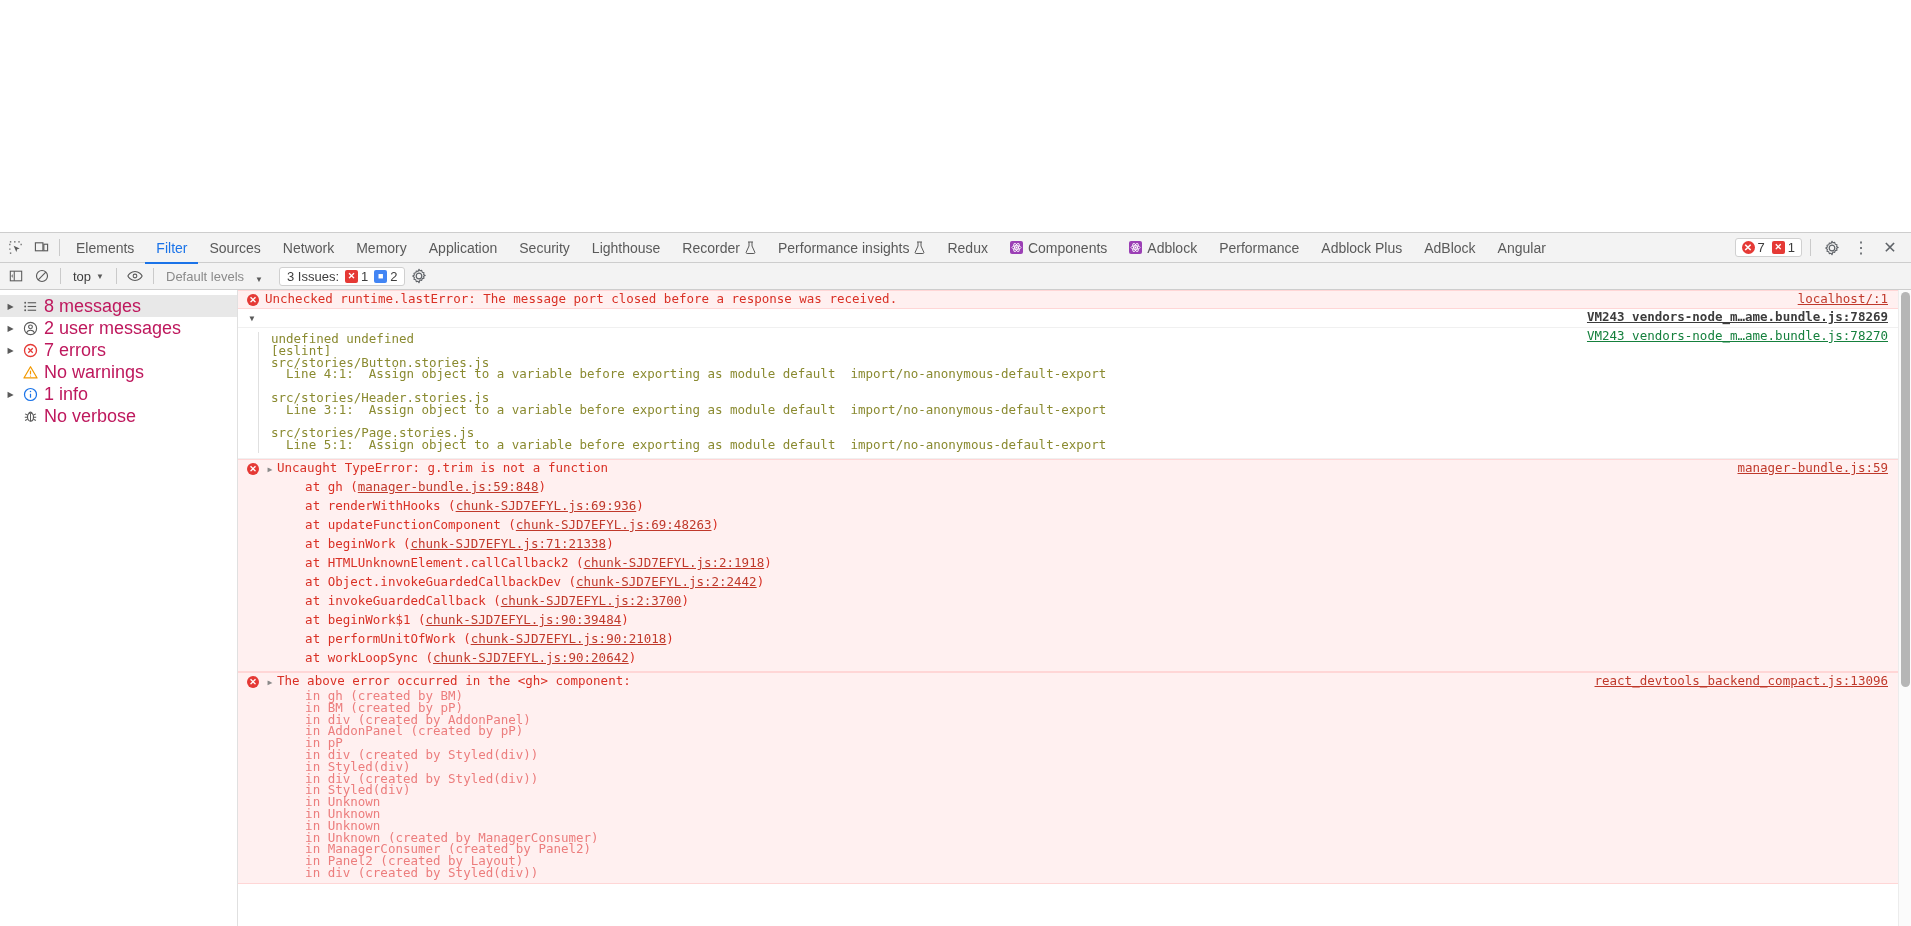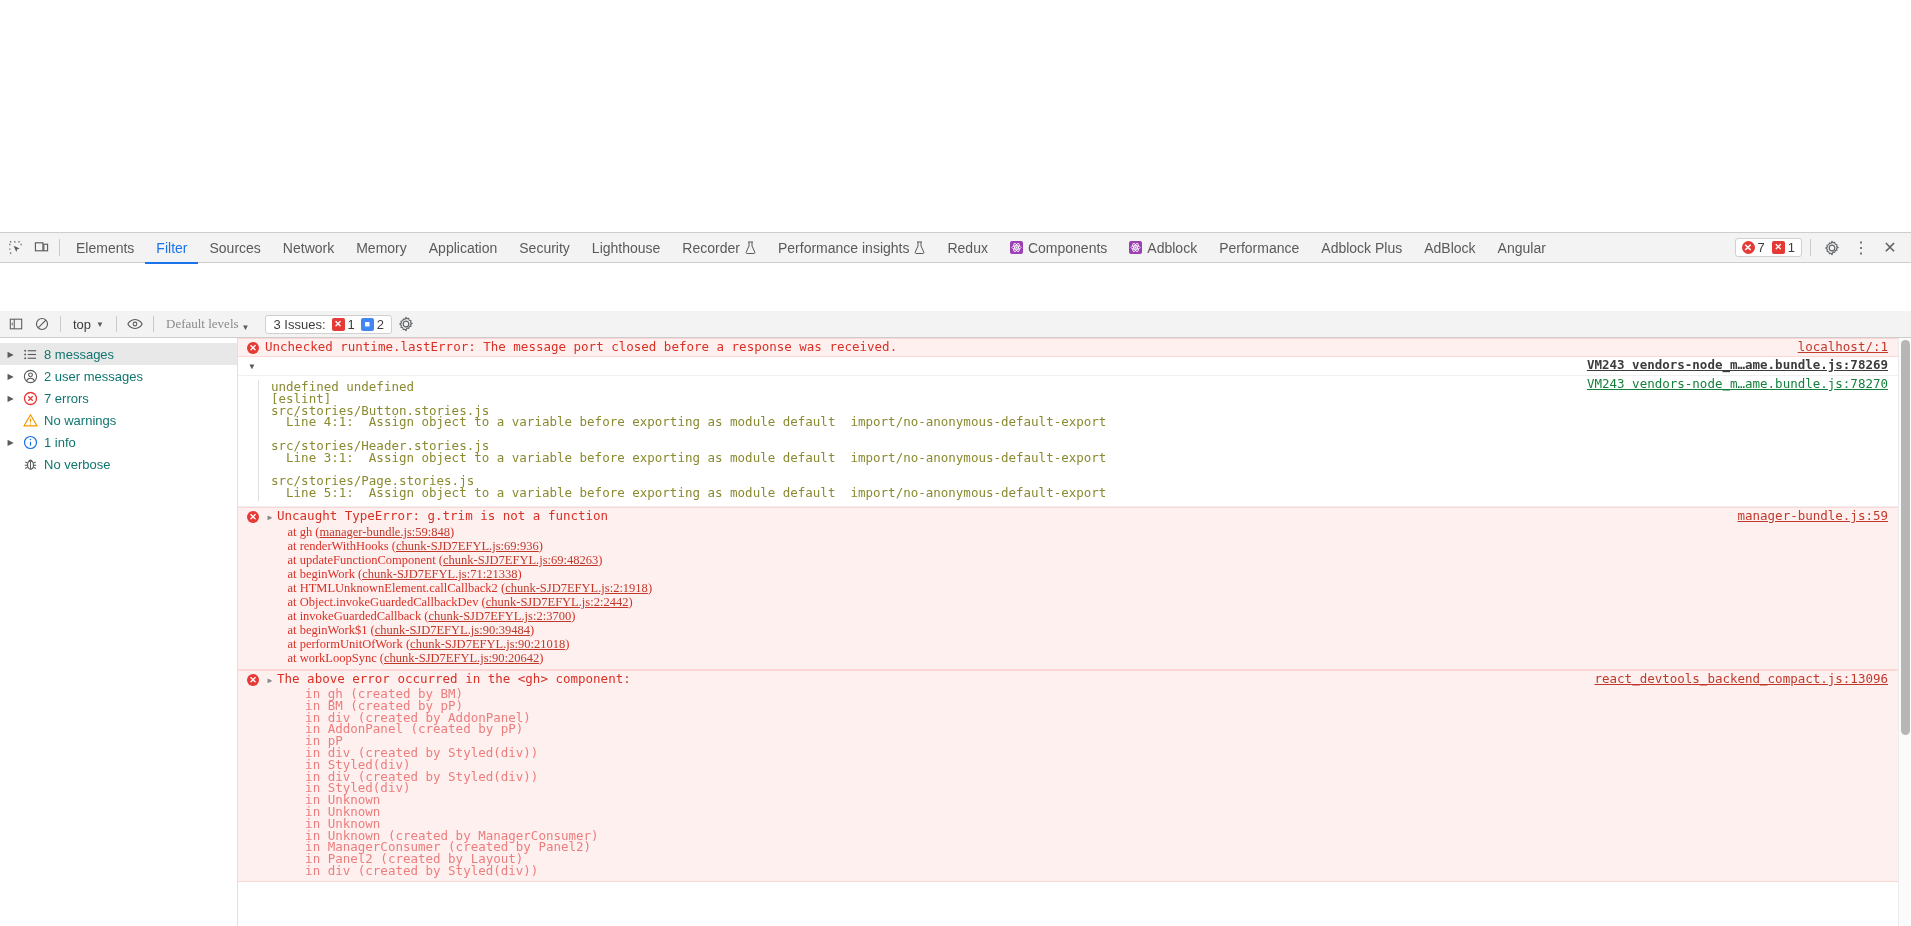--- a/index.html
+++ b/index.html
@@ -89,43 +89,43 @@
     justify-content: center; cursor: pointer; color: #5f6368; font-size: 16px;
   }
 
   
   .consolebar {
     height: 27px; min-height: 27px;
     background: #f3f3f3;
     border-bottom: 1px solid #cdcdcd;
     display: flex; align-items: center;
     padding: 0 4px; gap: 2px;
-    font-size: 13px; color: #5a5a5a; margin-top: 48px;
+    font-size: 13px; color: #5a5a5a;
   }
   .cb-btn {
     width: 24px; height: 23px; display: flex; align-items: center;
     justify-content: center; cursor: pointer; color: #5a5a5a;
   }
   .cb-sep { width: 1px; height: 16px; background: #cacaca; margin: 0 4px; }
   .ctx-select {
     display: flex; align-items: center; gap: 5px; padding: 2px 6px;
     cursor: pointer; color: #3c3c3c; font-size: 13px;
   }
   .caret { font-size: 8px; color: #5a5a5a; }
   .filter-input {
     flex: 1; height: 19px; margin-left: 4px; margin-right: 6px;
     border: 1px solid #c4c4c4; border-radius: 2px; background: #fff;
     font-size: 13px; color: #5a5a5a; padding: 0 6px;
     font-family: "Liberation Sans", sans-serif;
     max-width: 1245px;
   }
   .filter-input::placeholder { color: #8a8a8a; }
   .levels {
-    display: flex; align-items: flex-end; gap: 3px; color: #8a8a8a;
-    font-size: 13px; cursor: pointer; padding: 0 6px; white-space: nowrap; font-family: Liberation Serif, serif;
+    display: flex; align-items: flex-end; gap: 11px; color: #8a8a8a;
+    font-size: 13px; cursor: pointer; padding: 0 6px; white-space: nowrap;
   }
   .issues-box {
     display: flex; align-items: center; gap: 6px;
     border: 1px solid #d0d0d0; border-radius: 3px; background: #fff;
     padding: 1px 7px; margin-left: 8px; cursor: pointer;
     font-size: 13px; color: #3c3c3c; white-space: nowrap;
   }
 
   
   .console-body { flex: 1; display: flex; min-height: 0; }
@@ -144,21 +144,21 @@
   }
   .side-item.selected { background: #e8e8e8; }
   .twisty {
     width: 13px; text-align: center; color: #5a5a5a; font-size: 8px; flex: 0 0 13px;
   }
   .twisty.empty { visibility: hidden; }
   .side-ico {
     width: 17px; height: 17px; display: flex; align-items: center;
     justify-content: center; flex: 0 0 17px;
   }
-  .side-label { font-size: 13px; color: #0f766e; }
+  .side-label { font-size: 18px; color: #be185d; }
 
   
   .logpane {
     flex: 1; position: relative; overflow: hidden;
     background: #fff;
     font-family: "DejaVu Sans Mono", monospace;
     font-size: 12.5px; line-height: 12px;
   }
   .logscroll { position: absolute; inset: 0 13px 0 0; overflow: hidden; }
 
@@ -190,21 +190,21 @@
   .src-strong { font-weight: bold; color: #3c3c3c; }
 
   .subblock {
     border-left: 1px solid #e0e0e0;
     margin-left: 11px; padding-left: 12px;
     color: #8a8a30; white-space: pre; line-height: 11.8px;
     padding-top: 1px; padding-bottom: 2px;
   }
   .stack {
     white-space: pre; color: #d93025; padding-left: 28px;
-    line-height: 14px; padding-top: 1px; font-family: Liberation Serif, serif;
+    line-height: 19px; padding-top: 1px;
   }
   .stack .lnk { text-decoration: underline; color: #c0392b; cursor: pointer; }
   .compstack {
     white-space: pre; color: #ec7d7d; padding-left: 28px;
     line-height: 11.8px; padding-top: 1px;
   }
 
   
   .vscroll {
     position: absolute; right: 0; top: 0; width: 13px; height: 100%;

